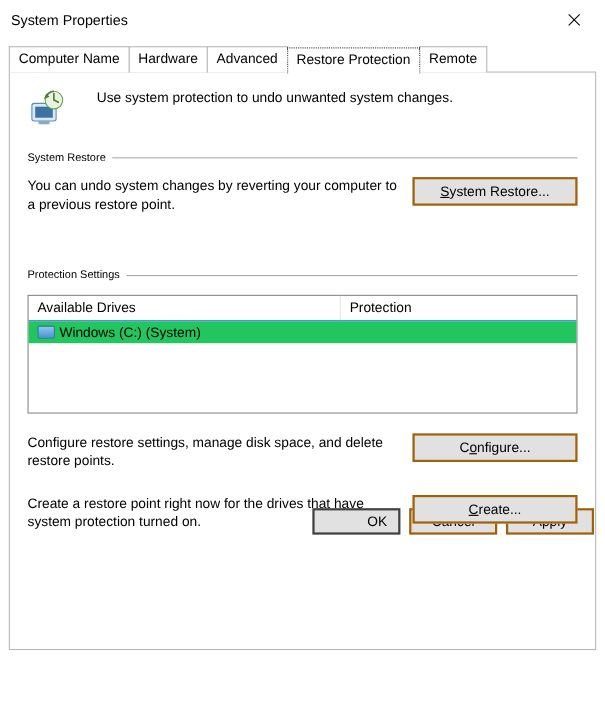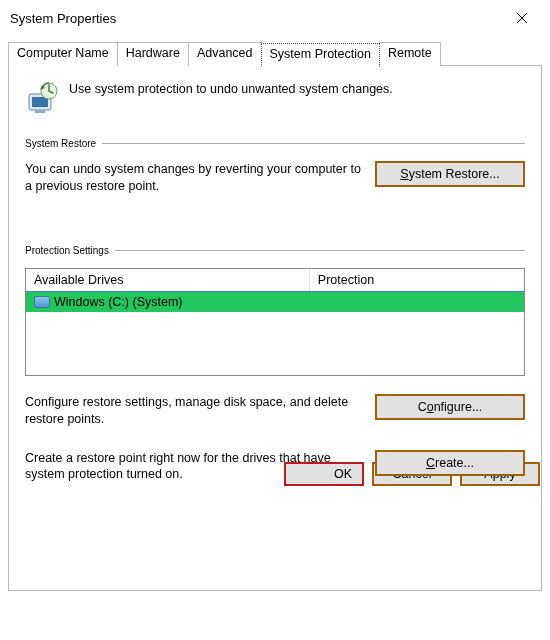--- a/index.html
+++ b/index.html
@@ -69,21 +69,21 @@
     border: 1px solid #b9b9b9;
     padding: 14px 16px 18px 16px;
     position: relative;
     top: -1px;
     height: 526px;
     z-index:1;
   }
   .intro-row {
     display: flex;
     align-items: flex-start;
-    gap: 8px;
+    gap: 27px;
     margin-bottom: 22px;
   }
   .intro-icon {
     width: 36px; height: 36px;
     flex-shrink:0;
     position: relative;
   }
   .intro-text { font-size: 12.5px; padding-top:2px; }
   .group {
     margin-top: 10px;
@@ -116,21 +116,21 @@
     min-width: 150px;
     height: 26px;
     border: 2px solid #a16207;
     background: #e1e1e1;
     font-size: 12.5px;
     font-family: inherit;
     cursor: default;
     padding: 0 10px;
   }
   .win-btn.small { min-width: 80px; height:24px; }
-  .win-btn.primary { border: 2px solid #b91c1c; background:#e1e1e1;padding-left:48px; }
+  .win-btn.primary { border: 2px solid #404040; background:#e1e1e1;padding-left:48px; }
   .win-btn:disabled { color: #000000; }
   .drive-table {
     border: 1px solid #888;
     width: 100%;
     height: 108px;
     font-size: 12.5px;
   }
   .drive-head {
     display: flex;
     border-bottom: 1px solid #3b82f6;
@@ -177,21 +177,21 @@
           <line x1="1" y1="1" x2="11" y2="11"></line>
           <line x1="11" y1="1" x2="1" y2="11"></line>
         </svg>
     </div>
   </div>
 
   <div class="tab-strip">
     <div class="tab">Computer Name</div>
     <div class="tab">Hardware</div>
     <div class="tab">Advanced</div>
-    <div class="tab active">System Protection</div>
+    <div class="tab active">Restore Protection</div>
     <div class="tab">Remote</div>
   </div>
 
   <div class="tab-body">
 
     <div class="intro-row">
       <div class="intro-icon">
         <svg viewBox="0 0 36 36" width="36" height="36">
           <rect x="4" y="14" width="22" height="16" rx="2" fill="#dce9f5" stroke="#5a8db8"></rect>
           <rect x="7" y="17" width="16" height="10" fill="#3d72a4"></rect>

